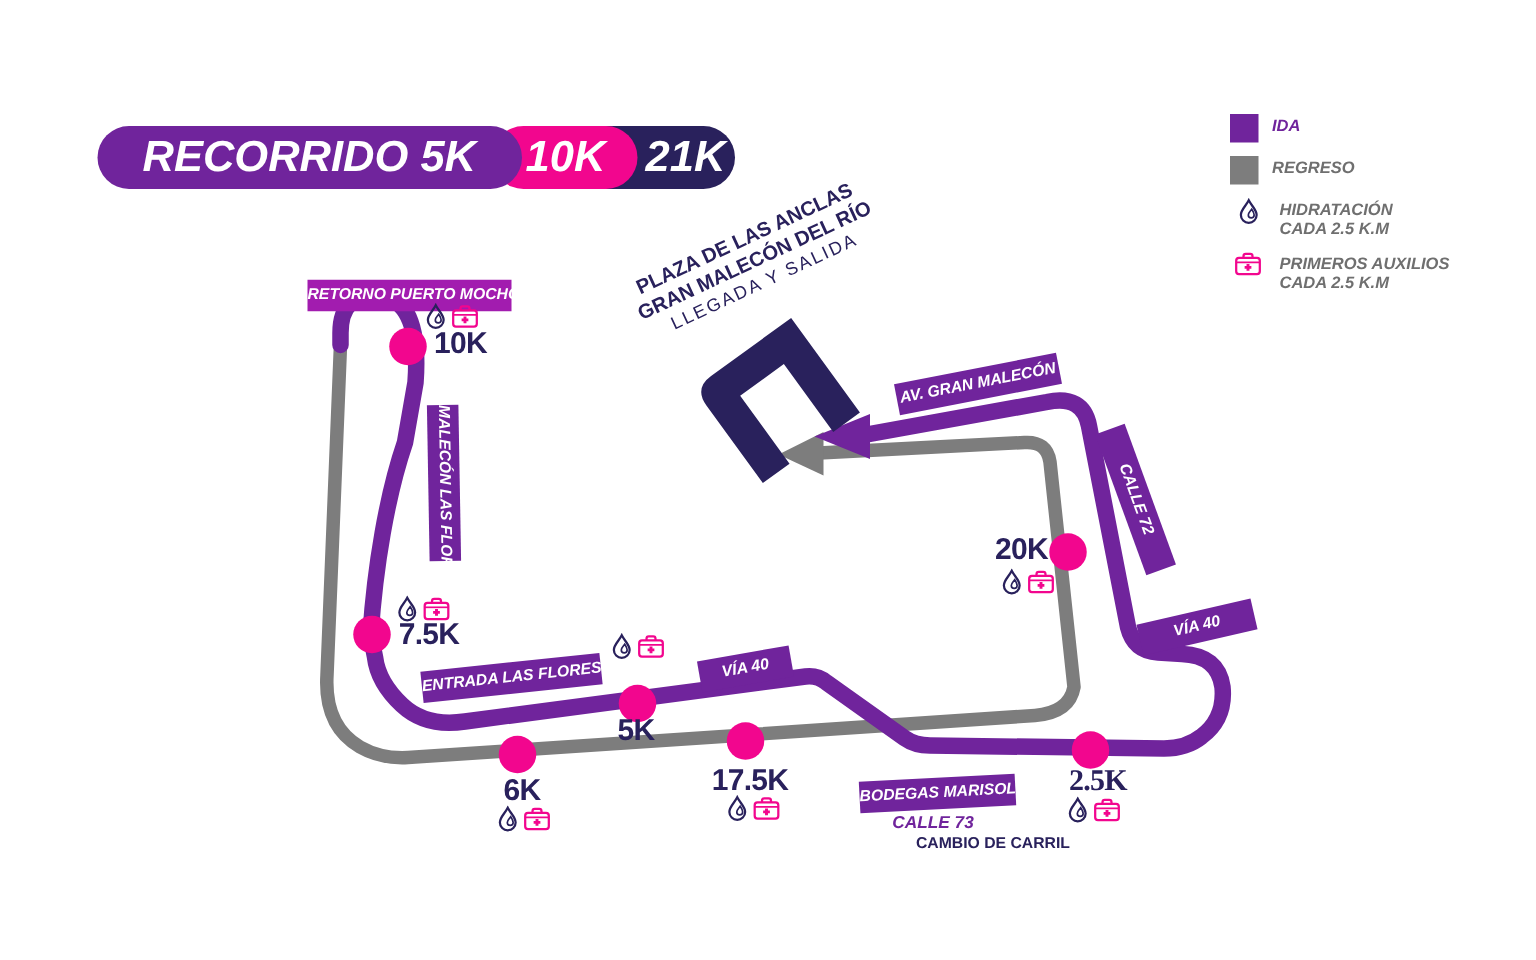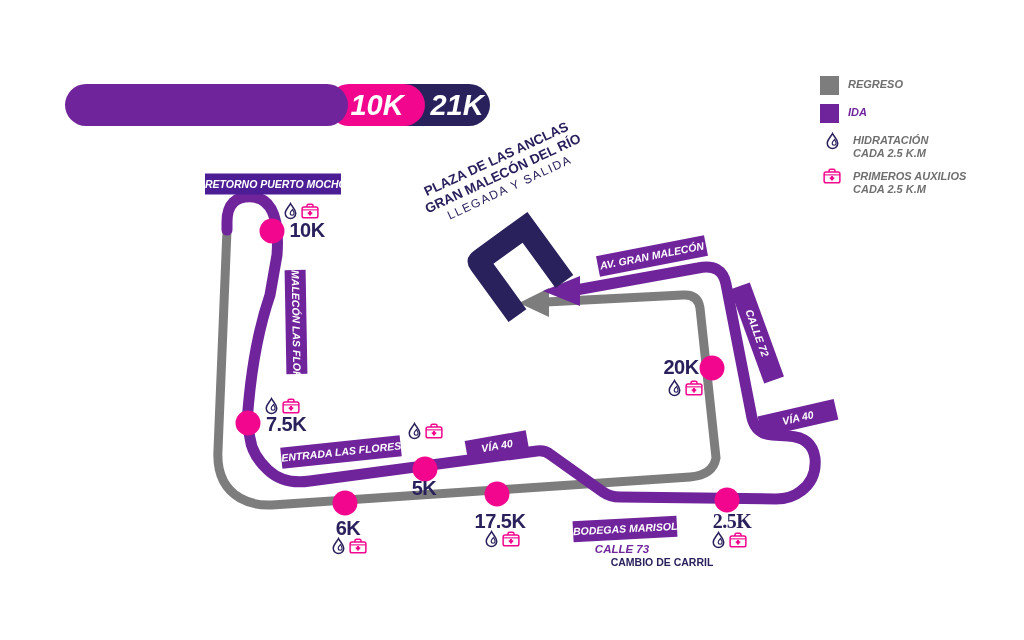--- a/index.html
+++ b/index.html
@@ -60,32 +60,33 @@
 
     <polygon points="543,291 580,276 580,306" fill="#70249C"></polygon>
 
     <path transform="translate(478,228) rotate(-36 40 39)" d="M 0 78 L 0 14 Q 0 0 14 0 L 80 0 L 80 78 L 58 78 L 58 22 L 22 22 L 22 78 Z" fill="#29215C"></path>
   </svg>
 
   <div id="title">
     <div class="pill" id="pill-navy" style="background: rgb(41, 33, 92);"></div>
     <div class="pill" id="pill-pink" style="background: rgb(242, 6, 142);"></div>
     <div class="pill" id="pill-purple" style="background: rgb(112, 36, 156);"></div>
+    <span class="title-txt" id="title-seg0">RECORRIDO 5K</span>
     <span class="title-txt" id="title-seg1">10K</span>
     <span class="title-txt" id="title-seg2">21K</span>
   </div>
 
   <div id="legend">
       <div class="legend-row">
+        <div class="legend-swatch" style="background: rgb(112, 36, 156);"></div>
+        <div class="legend-txt" style="color: rgb(112, 36, 156);">IDA</div>
+      </div>
+      <div class="legend-row">
         <div class="legend-swatch" style="background: rgb(125, 125, 125);"></div>
         <div class="legend-txt" style="color: rgb(111, 111, 111);">REGRESO</div>
-      </div>
-      <div class="legend-row">
-        <div class="legend-swatch" style="background: rgb(112, 36, 156);"></div>
-        <div class="legend-txt" style="color: rgb(112, 36, 156);">IDA</div>
       </div>
       <div class="legend-row">
         <div class="legend-ic">
           <svg width="15" height="18" viewBox="0 0 20 24" fill="none" stroke="#29215C" stroke-width="2">
       <path d="M10 2 C7.5 7 3 10.5 3 15 a7 7 0 0 0 14 0 C17 10.5 12.5 7 10 2 Z"></path>
       <path d="M12.6 10 c-1.2 1.8 -3 3.1 -3 5 a2.6 2.6 0 0 0 5.2 0 c0 -1.9 -1 -3.2 -2.2 -5 Z" stroke-width="1.5"></path>
           </svg>
         </div>
         <div class="legend-txt" style="color: rgb(111, 111, 111);">HIDRATACIÓN<br>CADA 2.5 K.M</div>
       </div>
@@ -102,21 +103,21 @@
       </div>
     </div>
 
   <div id="plaza-text">
     <div class="b">PLAZA DE LAS ANCLAS</div>
     <div class="b">GRAN MALECÓN DEL RÍO</div>
     <div class="l">LLEGADA Y SALIDA</div>
   </div>
 
   <div id="labels-layer">
-      <div class="street-label" style="left: 273px; top: 184px; width: 136px; background: #4c1d95; transform: translate(-50%, -50%) rotate(0deg);">RETORNO PUERTO MOCHO</div>
+      <div class="street-label" style="left: 273px; top: 197px; width: 136px; background: #a21caf; transform: translate(-50%, -50%) rotate(0deg);">RETORNO PUERTO MOCHO</div>
       <div class="street-label" style="left: 296px; top: 322px; width: 104px; background: rgb(112, 36, 156); transform: translate(-50%, -50%) rotate(89deg);">MALECÓN LAS FLORES</div>
       <div class="street-label" style="left: 341px; top: 452px; width: 120px; background: rgb(112, 36, 156); transform: translate(-50%, -50%) rotate(-6deg);">ENTRADA LAS FLORES</div>
       <div class="street-label" style="left: 497px; top: 446px; width: 62px; background: rgb(112, 36, 156); transform: translate(-50%, -50%) rotate(-10deg);">VÍA 40</div>
       <div class="street-label" style="left: 652px; top: 256px; width: 110px; background: rgb(112, 36, 156); transform: translate(-50%, -50%) rotate(-11deg);">AV. GRAN MALECÓN</div>
       <div class="street-label" style="left: 757px; top: 333px; width: 100px; background: rgb(112, 36, 156); transform: translate(-50%, -50%) rotate(70deg);">CALLE 72</div>
       <div class="street-label" style="left: 798px; top: 418px; width: 78px; background: rgb(112, 36, 156); transform: translate(-50%, -50%) rotate(-13deg);">VÍA 40</div>
       <div class="street-label" style="left: 625px; top: 529px; width: 104px; background: rgb(112, 36, 156); transform: translate(-50%, -50%) rotate(-3deg);">BODEGAS MARISOL</div>
       <div class="note note-purple" style="left: 622px; top: 549px;">CALLE 73</div>
       <div class="note note-navy" style="left: 622px; top: 562px; margin-left: 40px;">CAMBIO DE CARRIL</div>
     </div>

